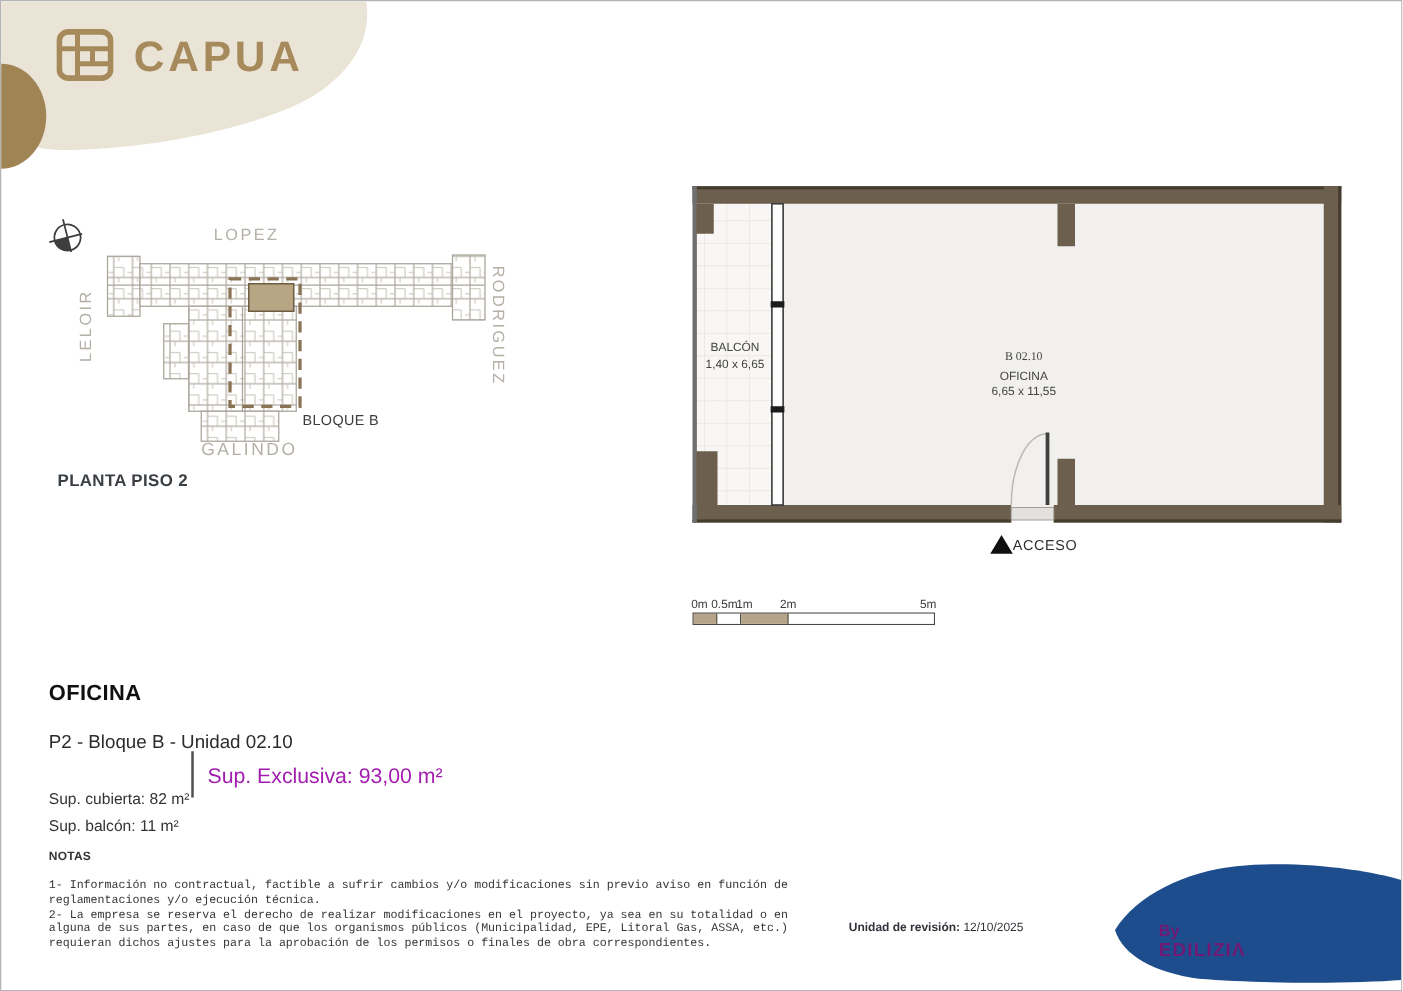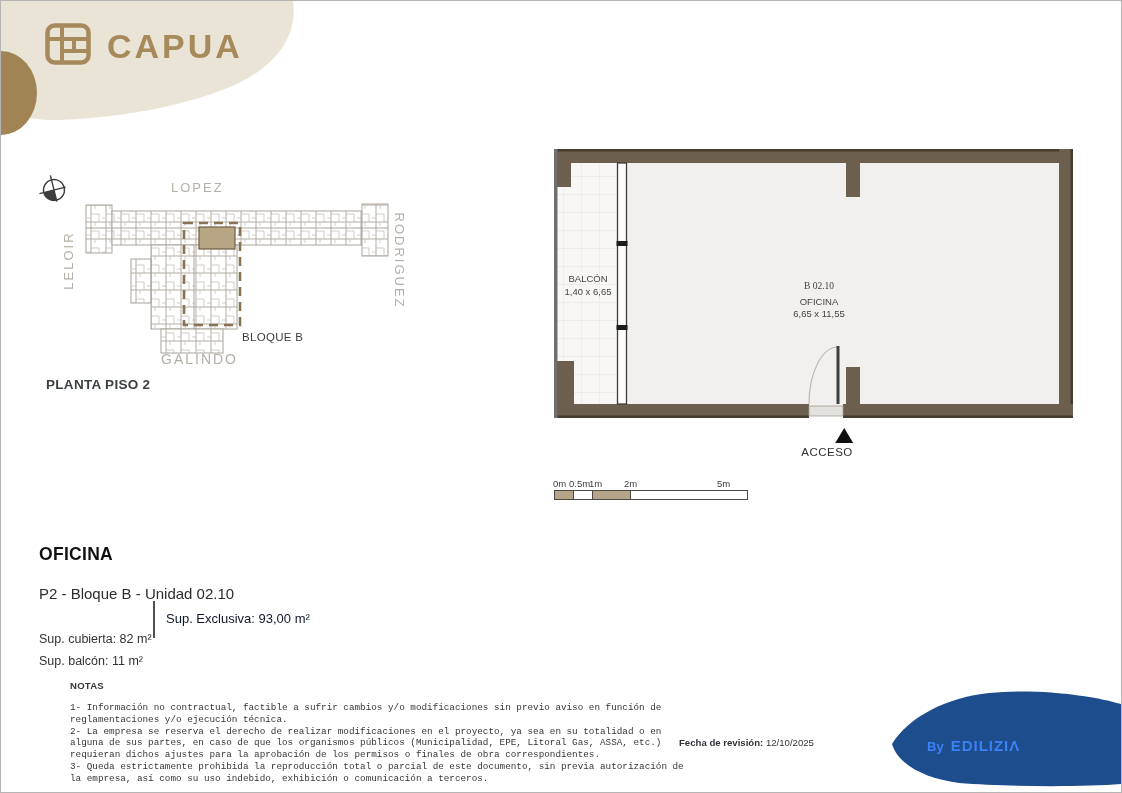--- a/index.html
+++ b/index.html
@@ -22,53 +22,53 @@
   .lbl-bloque { position:absolute; left:211px; top:160px; font-size:11.5px; font-weight:400; color:#3c3c3c; letter-spacing:.3px; }
   .lbl-planta { position:absolute; left:15px; top:206px; font-size:13.5px; font-weight:700; color:#3a3f44; letter-spacing:.3px; }
 
   
   .plan { position:absolute; left:545px; top:140px; width:540px; height:330px; }
   .plan-label { position:absolute; text-align:center; color:#44443f; font-size:9.5px; line-height:12.5px; }
   .room-label { left:273px; top:139px; transform:translateX(-50%); }
   .room-label .gap { margin-bottom:3px;font-family:Liberation Serif, serif; }
   .balcony-label { left:42px; top:132px; transform:translateX(-50%); }
   .acceso { position:absolute; left:281px; top:287px; transform:translateX(-50%);
-            display:flex; flex-direction:column; align-items:flex-end; }
+            display:flex; flex-direction:row; align-items:center; }
   .acceso-tri { width:0; height:0; border-left:9px solid transparent;
                 border-right:9px solid transparent; border-bottom:15px solid #0f0f0f; }
   .acceso-txt { margin-top:3px; font-size:11.5px; color:#303030; letter-spacing:.5px; }
 
   
   .scalebar { position:absolute; left:553px; top:477px; width:200px; height:24px; font-size:9.5px; color:#3b3b3b; }
   .scalebar .tick { position:absolute; top:0; }
   .scalebar .bar { position:absolute; top:12px; left:0; width:194px; height:10px;
                    border:1px solid #4a4a44; display:flex; }
   .scalebar .seg { height:100%; border-right:1px solid #4a4a44; }
   .scalebar .seg:last-child { border-right:none; }
   .seg.fill { background:#b5a488; } .seg.open { background:#fff; }
 
   
   .info-title { position:absolute; left:38px; top:543px; font-size:17.5px; font-weight:700; color:#101010; letter-spacing:.3px; }
   .info-sub { position:absolute; left:38px; top:584px; font-size:15px; color:#2c2c2c; }
   .sups { position:absolute; left:38px; top:599px; font-size:12.5px; color:#333;margin-top:32px; }
   .sups div { margin-bottom:8px; }
   .sup-div { position:absolute; left:152px; top:600px; width:1.5px; height:37px; background:#4f4f4f; }
-  .sup-excl { position:absolute; left:165px; top:610px; font-size:13px; color:#0f172a;text-align:right; }
-
-  
-  .notes { position:absolute; left:38px; top:679px; width:628px; font-size:9.3px; color:#363636;margin-left:31px; }
+  .sup-excl { position:absolute; left:165px; top:610px; font-size:17px; color:#a21caf;text-align:right; }
+
+  
+  .notes { position:absolute; left:38px; top:679px; width:628px; font-size:9.3px; color:#363636; }
   .notes-title { font-weight:700; font-size:9.6px; margin-bottom:11px; letter-spacing:.2px; }
   .notes-item { line-height:11.8px;font-family:Liberation Mono, monospace; }
 
   .fecha { position:absolute; left:678px; top:736px; font-size:9.6px; color:#30343a; }
   .fecha b { font-weight:700; }
 
   
   .foot-blob { position:absolute; right:0; bottom:3px; width:232px; height:100px; }
-  .foot-text { position:absolute; left:38px; top:48px; display:flex; align-items:flex-end; color:#3b82f6; }
+  .foot-text { position:absolute; left:38px; top:48px; display:flex; align-items:flex-start; color:#701a75;flex-direction:column; }
   .foot-by { font-size:13px; font-weight:700; margin-right:7px; }
   .foot-dev { font-size:15px; font-weight:700; letter-spacing:1px; }
 </style>
 </head>
 <body>
 
 <div class="page">
 
   <svg class="brand-blob" viewBox="0 0 300 125">
     <path d="M0 0 L292 0 C297 32 278 62 238 82 C188 105 118 117 58 119 C28 120 6 112 0 103 Z" fill="#eae4d6"></path>
@@ -175,21 +175,21 @@
       <div class="acceso-tri"></div>
       <div class="acceso-txt">ACCESO</div>
     </div>
   </div>
 
   <div class="scalebar">
     <span class="tick" style="left:-1px;">0m</span>
     <span class="tick" style="left:15px;">0.5m</span>
     <span class="tick" style="left:35px;">1m</span>
     <span class="tick" style="left:70px;text-align:center;">2m</span>
-    <span class="tick" style="left:163px;">5m</span>
+    <span class="tick" style="left:182px;">5m</span>
     <div class="bar">
       <div class="seg fill" style="width:19px;"></div>
       <div class="seg open" style="width:19px;"></div>
       <div class="seg fill" style="width:38px;"></div>
       <div class="seg open" style="flex:1;"></div>
     </div>
   </div>
 
   <div class="info-title">OFICINA</div>
   <div class="info-sub">P2 - Bloque B - Unidad 02.10</div>
@@ -197,25 +197,24 @@
     <div>Sup. cubierta: 82 m²</div>
     <div>Sup. balcón: 11 m²</div>
   </div>
   <div class="sup-div"></div>
   <div class="sup-excl">Sup. Exclusiva: 93,00 m²</div>
 
   <div class="notes">
     <div class="notes-title">NOTAS</div>
     <div class="notes-item">1- Información no contractual, factible a sufrir cambios y/o modificaciones sin previo aviso en función de reglamentaciones y/o ejecución técnica.</div>
     <div class="notes-item">2- La empresa se reserva el derecho de realizar modificaciones en el proyecto, ya sea en su totalidad o en alguna de sus partes, en caso de que los organismos públicos (Municipalidad, EPE, Litoral Gas, ASSA, etc.) requieran dichos ajustes para la aprobación de los permisos o finales de obra correspondientes.</div>
-    <div class="notes-item">3- Queda estrictamente prohibida la reproducción total o parcial de este documento, sin previa autorización de la empresa, así como su uso indebido, exhibición o comunicación a terceros.</div>
   </div>
 
   <div class="fecha">
-    <b>Fecha de revisión:</b>
+    <b>Unidad de revisión:</b>
     <span>12/10/2025</span>
   </div>
 
   <div class="foot-blob">
     <svg width="232" height="100" viewBox="0 0 232 100">
       <path d="M3 55 C 20 27 60 8 100 4 C 150 -1 205 7 232 15 L 232 95 C 195 98 120 98 70 94 C 34 89 9 75 3 55 Z" fill="#1d4d8c"></path>
     </svg>
     <div class="foot-text">
       <span class="foot-by">By</span>
       <span class="foot-dev">EDILIZIΛ</span>

